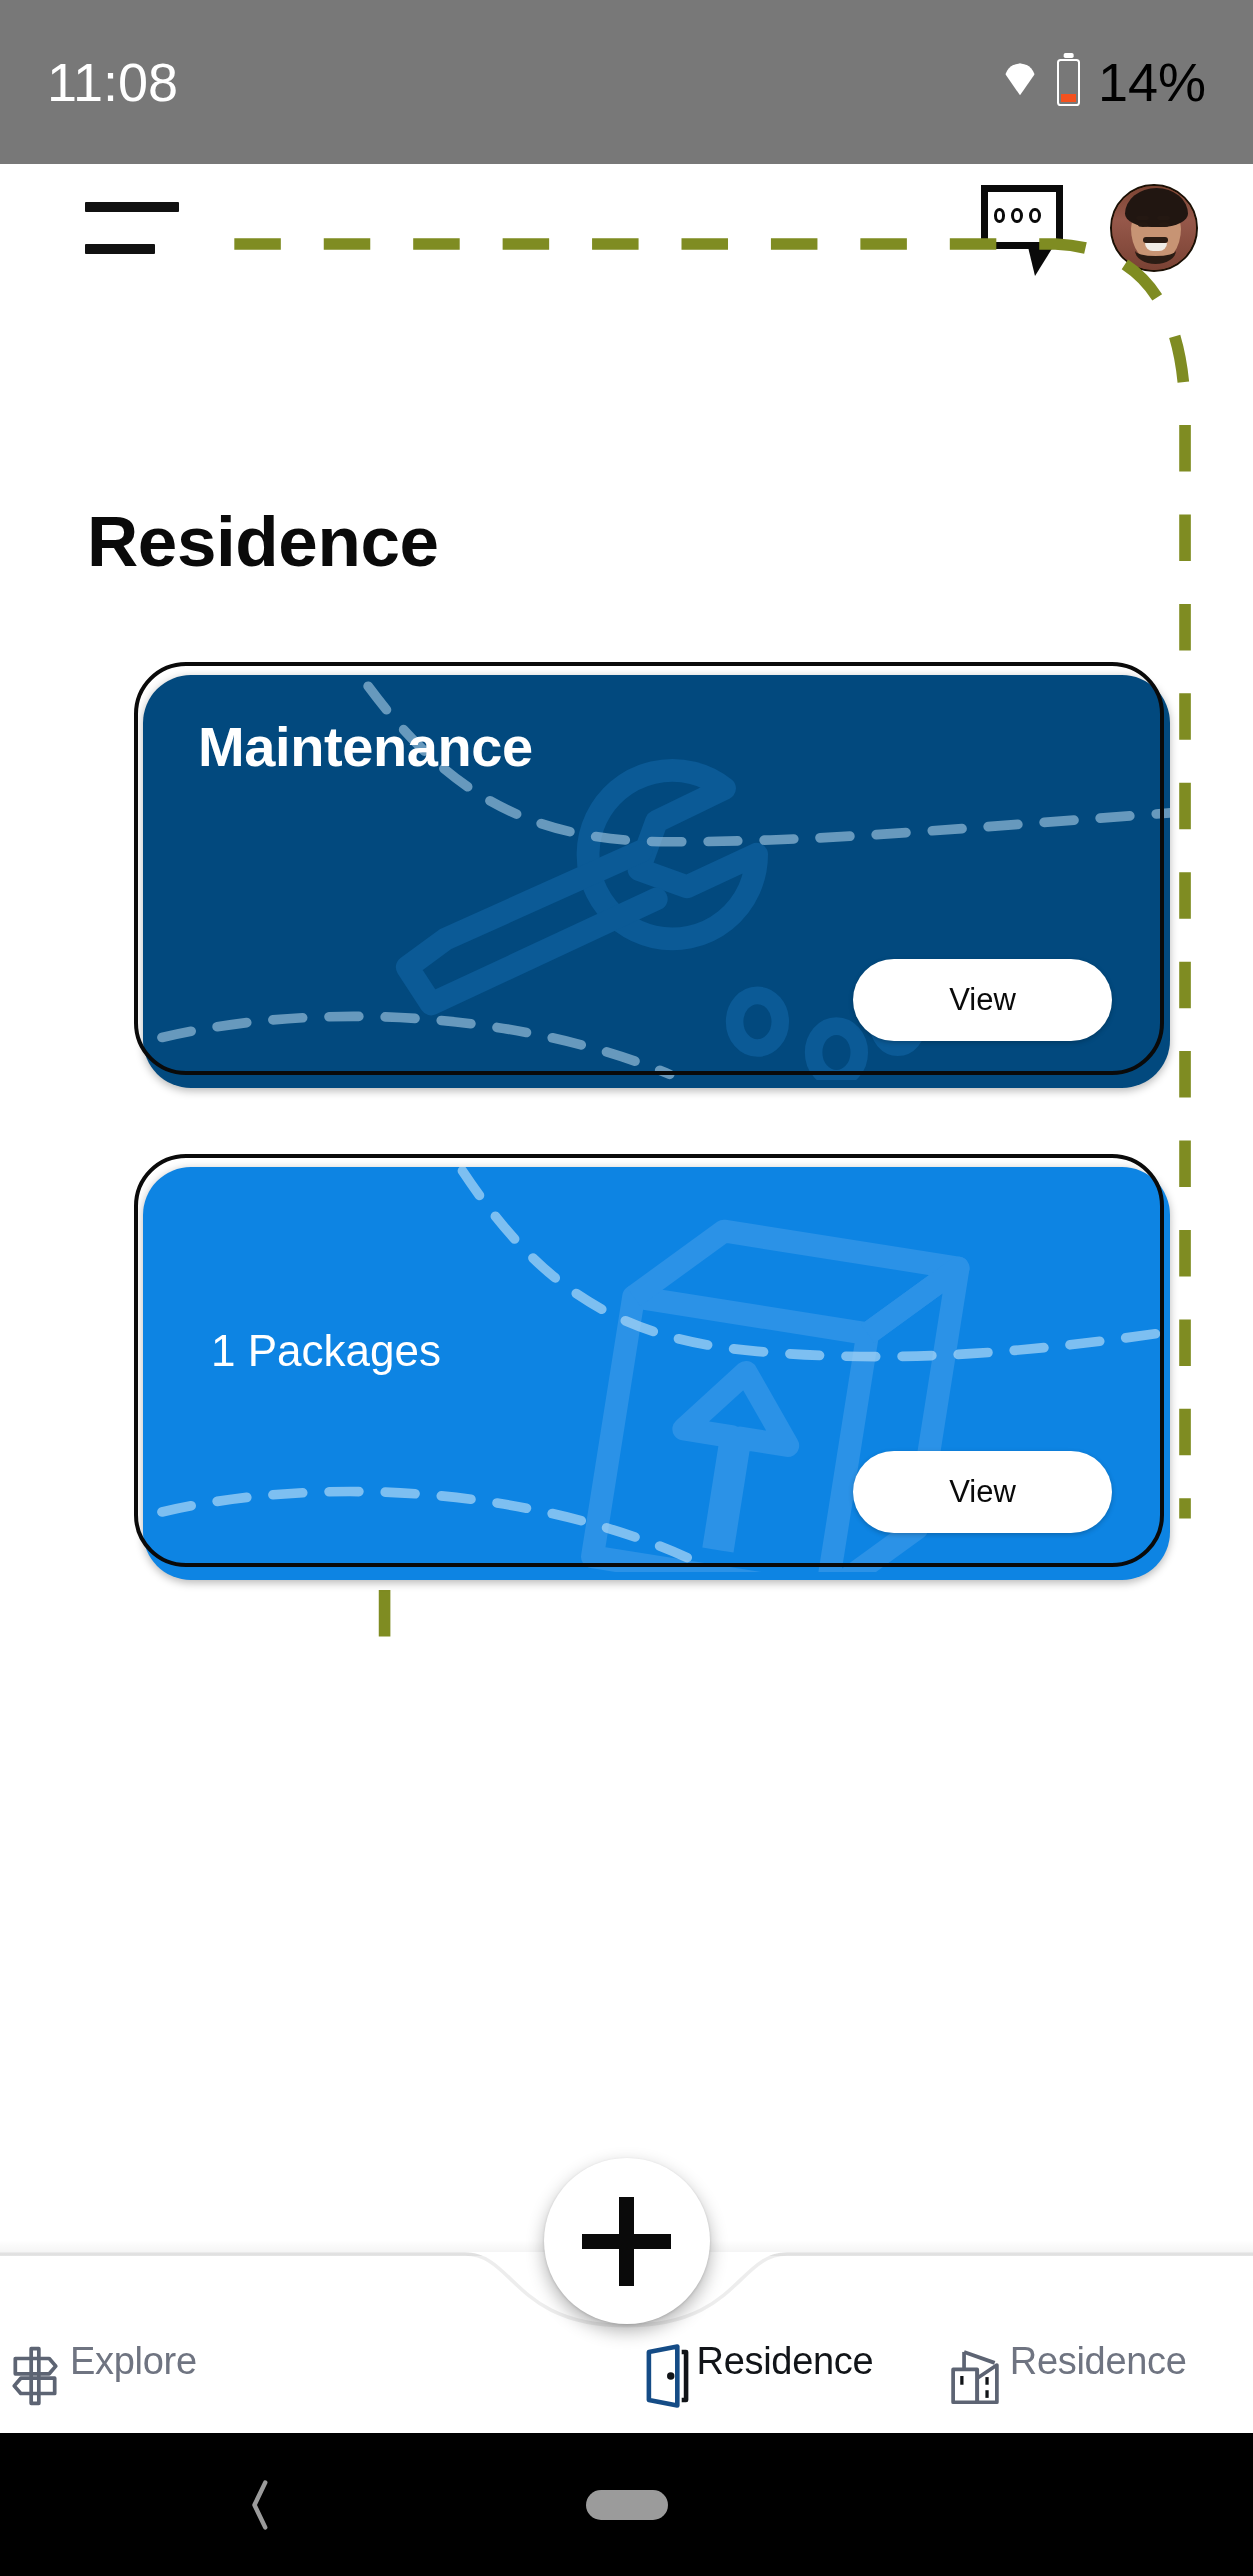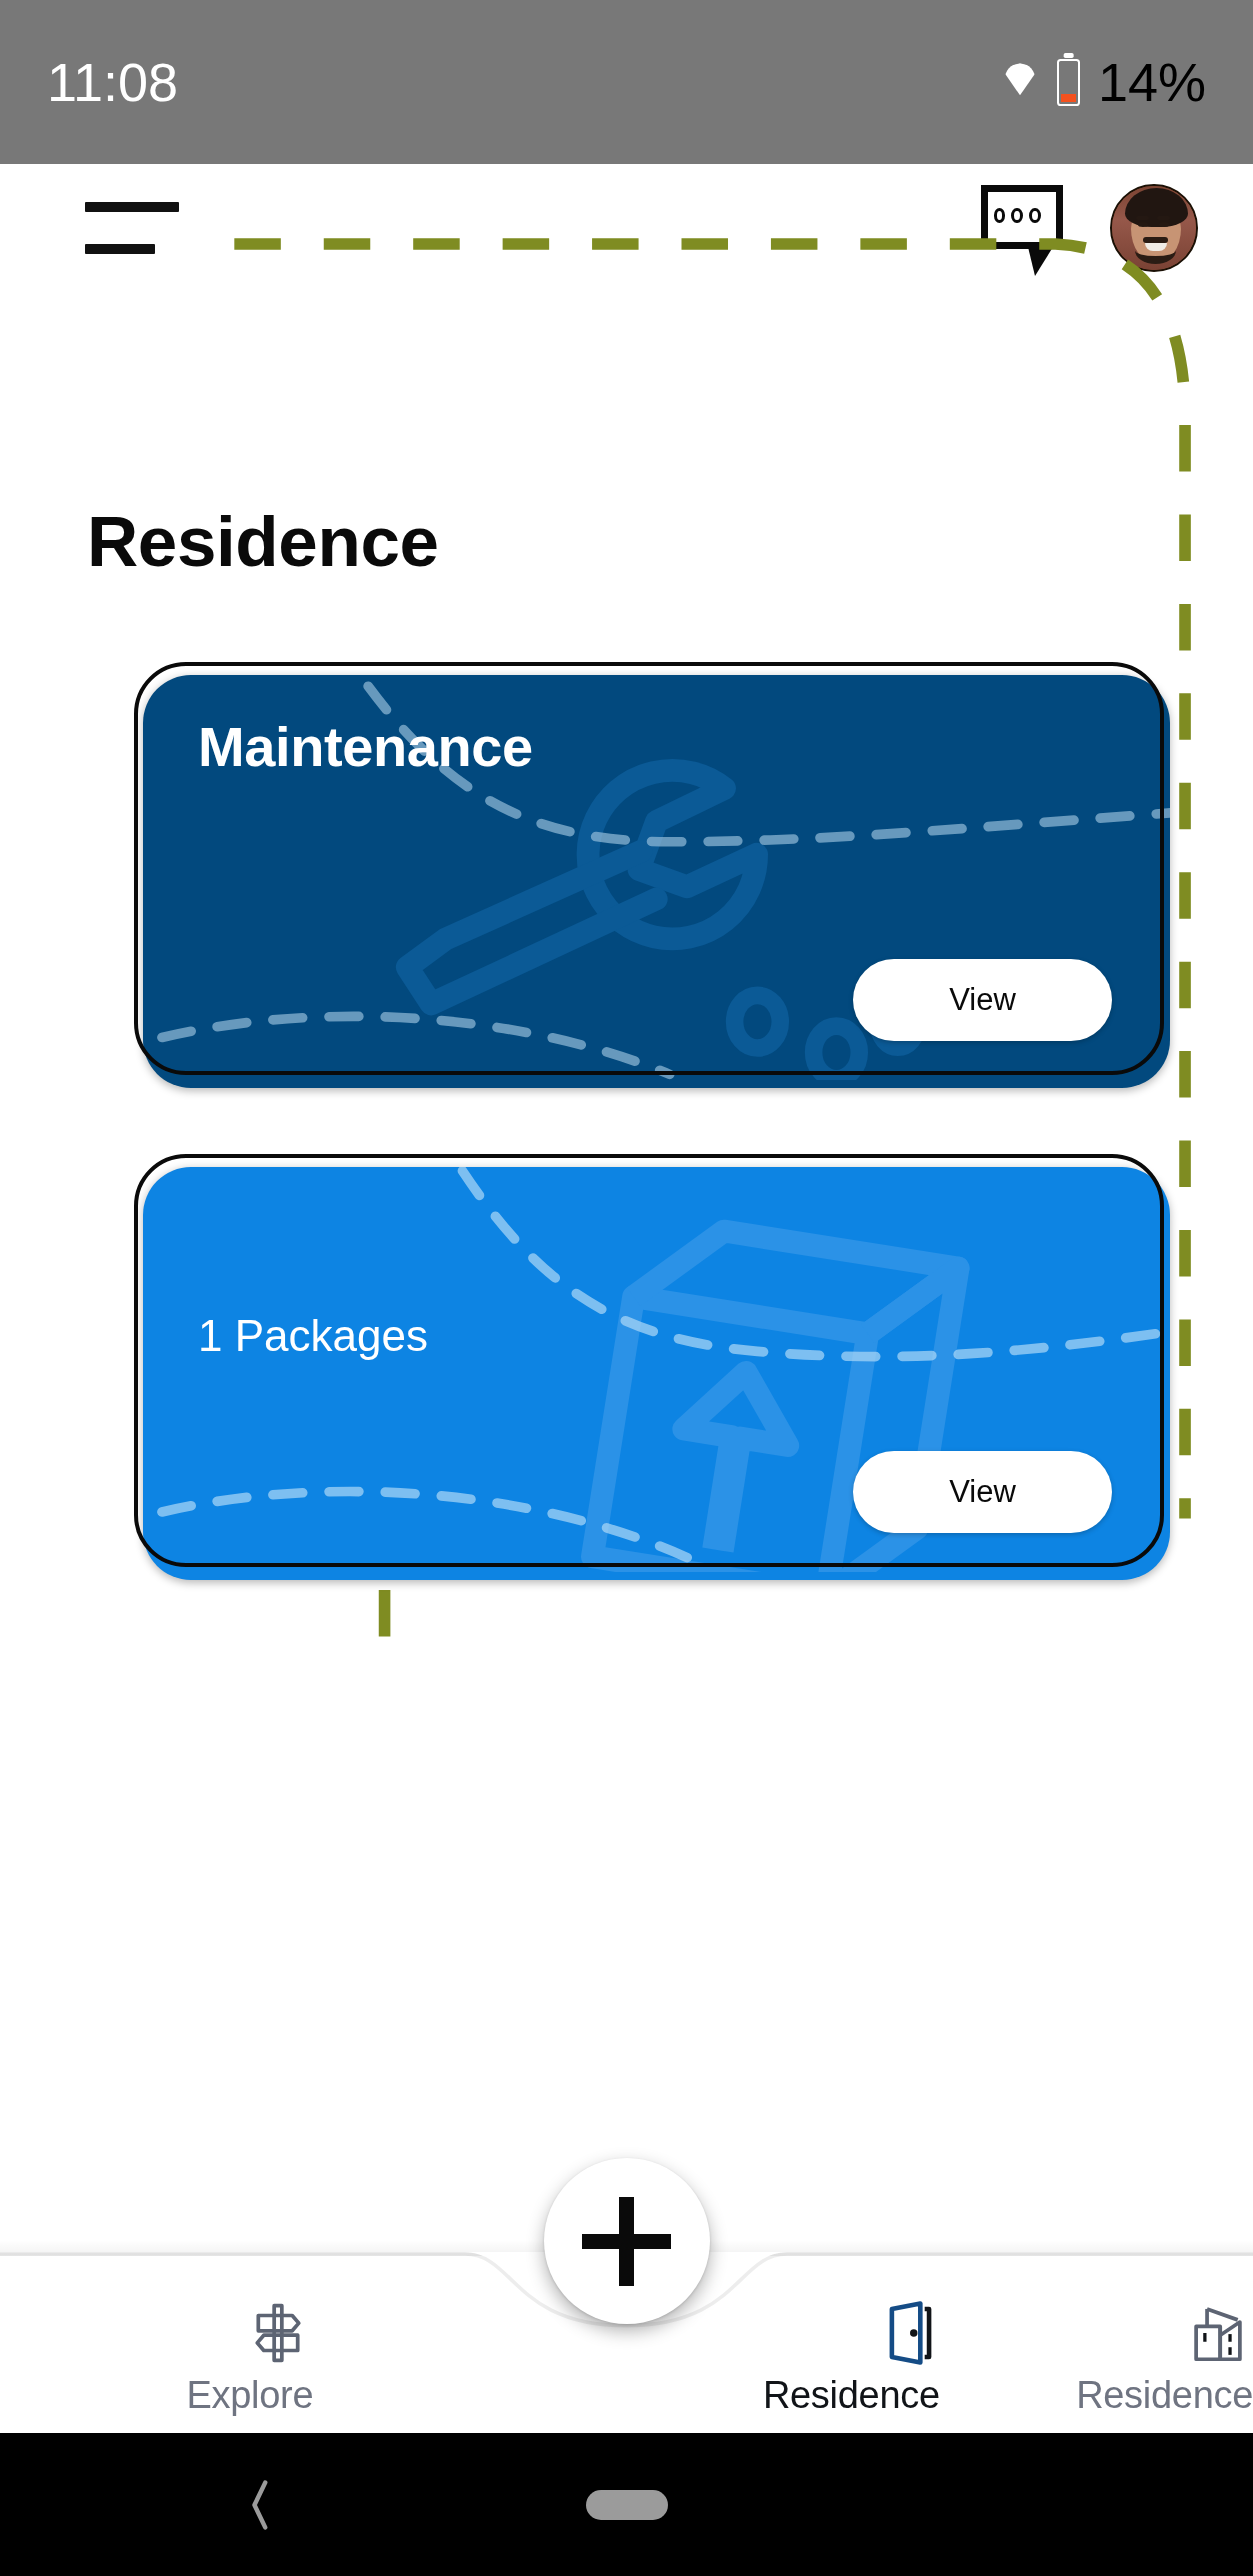--- a/index.html
+++ b/index.html
@@ -110,21 +110,21 @@
   .card.packages    { background:#0d84e3; }
 
   .card-deco { position:absolute; inset:0; }
   .card-title {
     position:absolute; left:55px; top:39px; color:#ffffff;
     font-size:56px; font-weight:bold; z-index:5; letter-spacing:-0.4px;
   }
   .card-line {
     position:absolute; left:55px; color:#ffffff; font-size:44px; z-index:5;
   }
-  .card-line.l1 { top:144px; }
+  .card-line.l1 { top:159px;margin-left:13px; }
   .card-line.l2 { top:213px; }
   .view-btn {
     position:absolute; right:58px; bottom:47px;
     width:259px; height:82px; background:#ffffff; border-radius:43px;
     display:flex; align-items:center; justify-content:center;
     font-size:31px; color:#0a0a0a; z-index:6; cursor:pointer;
     box-shadow:0 1.8px 5.4px rgba(0,0,0,.22);
   }
 
   
@@ -133,22 +133,22 @@
     background:#ffffff;
   }
   #nav-shadow-top {
     position:absolute; left:0; top:-14.3px; width:1253px; height:16px;
     background:linear-gradient(180deg, rgba(0,0,0,0) 0%, rgba(0,0,0,.055) 100%);
   }
   #nav-items {
     position:absolute; inset:0; display:flex; align-items:flex-end;
   }
   .nav-item {
-    flex:1 1 0; display:flex; flex-direction:column; align-items:flex-end;
-    padding-bottom:16px; cursor:pointer;padding-left:38px;
+    flex:1 1 0; display:flex; flex-direction:row; align-items:flex-start;
+    padding-bottom:16px; cursor:pointer;
   }
   .nav-item.spacer { visibility:hidden; }
   .nav-ico { width:70px; height:72px; margin-bottom:5.4px; display:block; }
   .nav-label { font-size:38px; color:#6f7481; letter-spacing:-0.3px; }
   .nav-item.active .nav-label { color:#111418; }
 
   #fab {
     position:absolute; left:50%; transform:translateX(-50%);
     bottom:252px; width:166px; height:166px; border-radius:50%;
     background:#ffffff; z-index:20; cursor:pointer;

